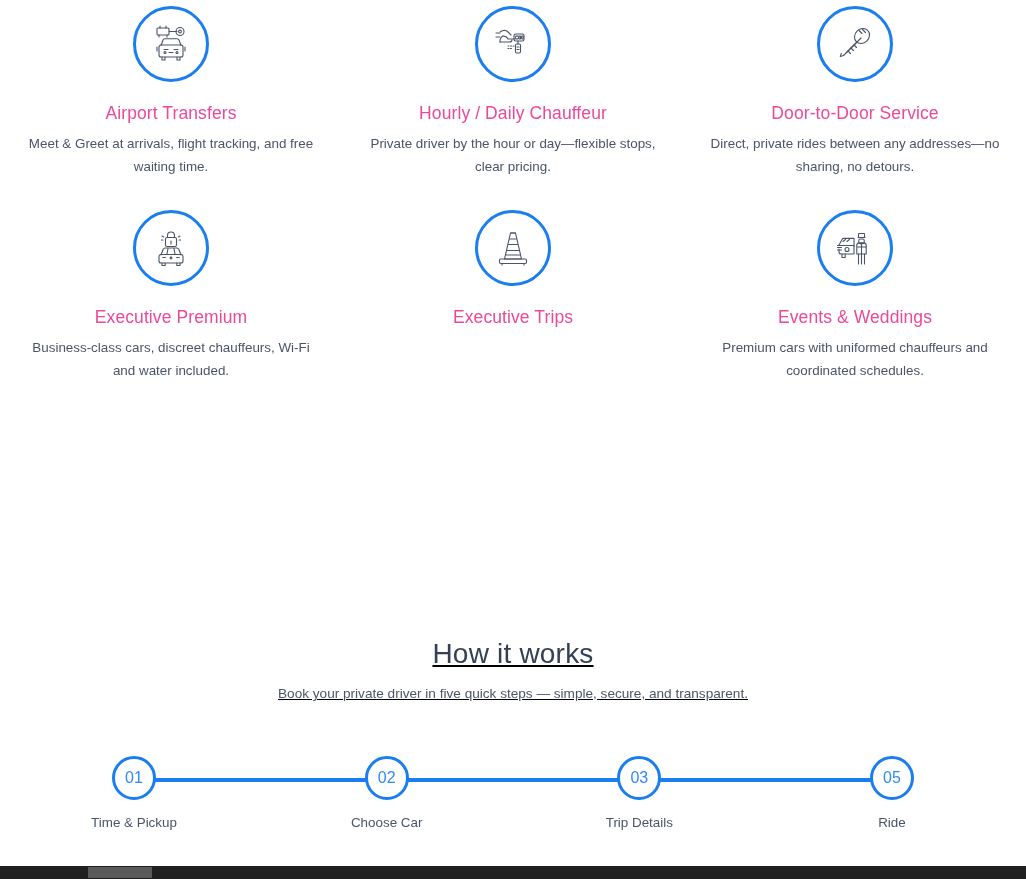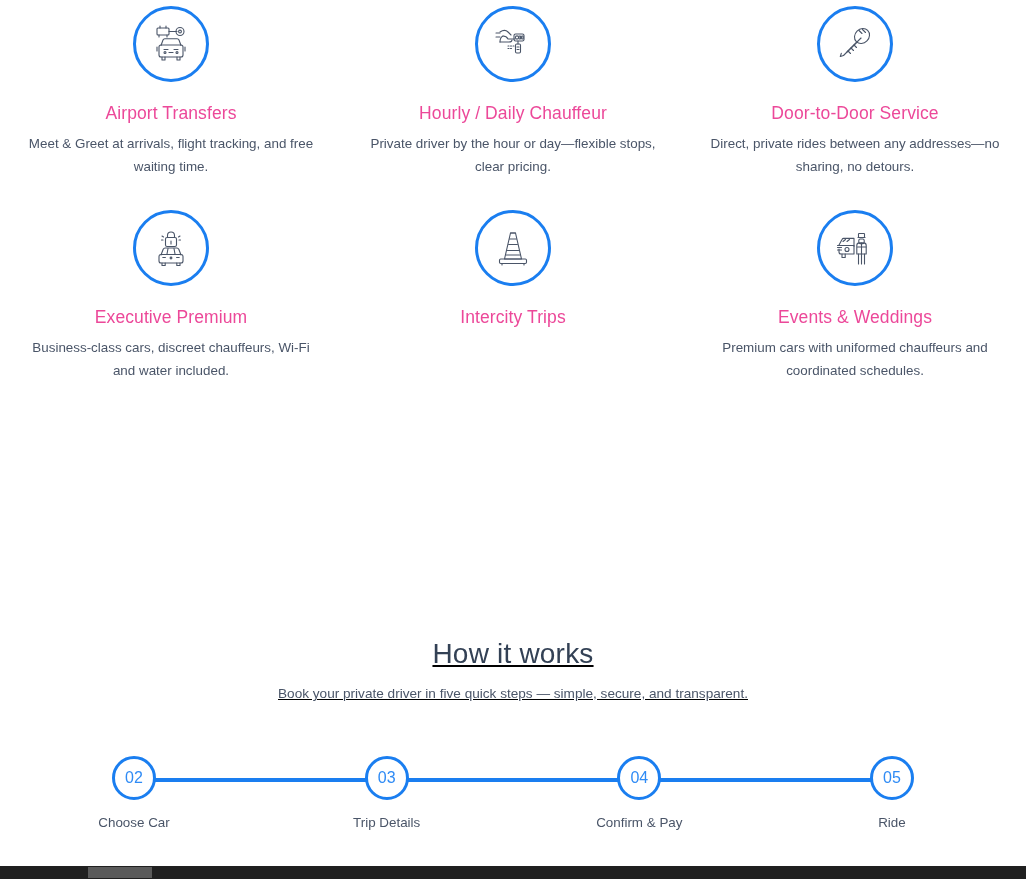--- a/index.html
+++ b/index.html
@@ -270,21 +270,21 @@
     <div class="service-card">
       <div class="icon-circle">
         <svg width="46" height="46" viewBox="0 0 46 46" fill="none" stroke="#4a5568" stroke-width="1.1" stroke-linecap="round" stroke-linejoin="round">
           <path d="M20.5 8h5l6 26h-17z"></path>
           <path d="M20.5 8h5"></path>
           <path d="M19.6 14h6.8M18.6 19.5h8.8M17.4 25.5h11.2M16.3 30h13.4"></path>
           <rect x="9.5" y="34" width="27" height="4.5" rx="1.2"></rect>
           <path d="M12 38.5v1.5M34 38.5v1.5"></path>
         </svg>
       </div>
-      <div class="service-title">Intercity Trips</div>
+      <div class="service-title">Executive Trips</div>
     </div>
 
     <div class="service-card">
       <div class="icon-circle">
         <svg width="46" height="46" viewBox="0 0 46 46" fill="none" stroke="#4a5568" stroke-width="1.1" stroke-linecap="round" stroke-linejoin="round">
           <path d="M7 20l3-5.5a2 2 0 0 1 1.8-1.1H22v7.8"></path>
           <path d="M5.5 20.5H22v8.5H9a2 2 0 0 1-2-2v-3"></path>
           <path d="M5.5 22.5h4M5.5 25h4"></path>
           <circle cx="15" cy="24.5" r="2"></circle>
           <path d="M10 29v3.5h3.2V29"></path>
@@ -307,35 +307,35 @@
   <section class="how">
     <h2 class="how-title">How it works</h2>
     <p class="how-sub">Book your private driver in five quick steps — simple, secure, and transparent.</p>
   </section>
 
   <section class="steps">
     <div class="steps-inner">
       <div class="steps-line"></div>
       <div class="steps-row">
 
+        <div class="step">
+          <div class="step-circle">01</div>
+          <div class="step-label">Time &amp; Pickup</div>
+        </div>
 
         <div class="step">
           <div class="step-circle">02</div>
           <div class="step-label">Choose Car</div>
         </div>
 
         <div class="step">
           <div class="step-circle">03</div>
           <div class="step-label">Trip Details</div>
         </div>
 
-        <div class="step">
-          <div class="step-circle">04</div>
-          <div class="step-label">Confirm &amp; Pay</div>
-        </div>
 
         <div class="step">
           <div class="step-circle">05</div>
           <div class="step-label">Ride</div>
         </div>
 
       </div>
     </div>
   </section>
 

